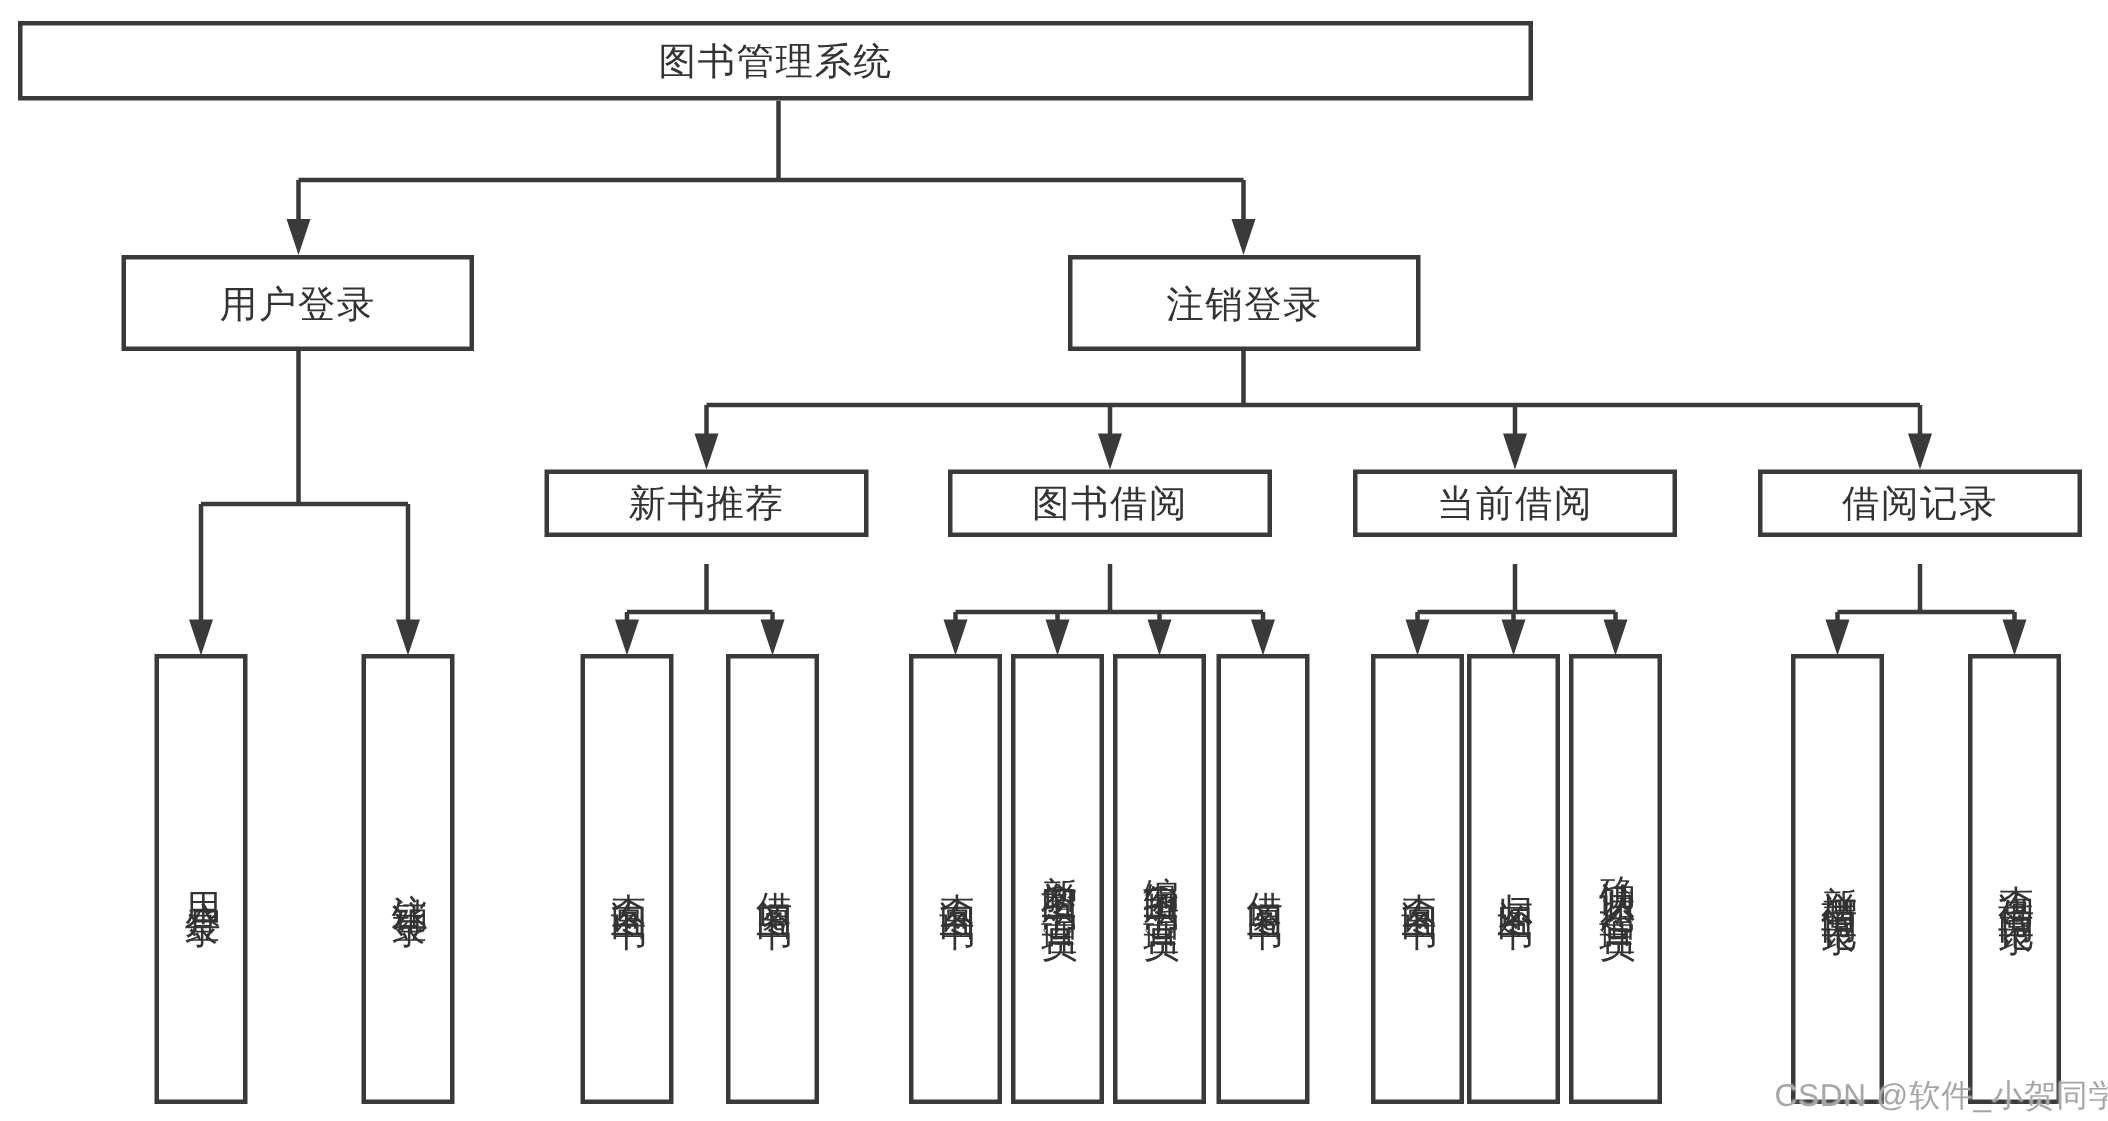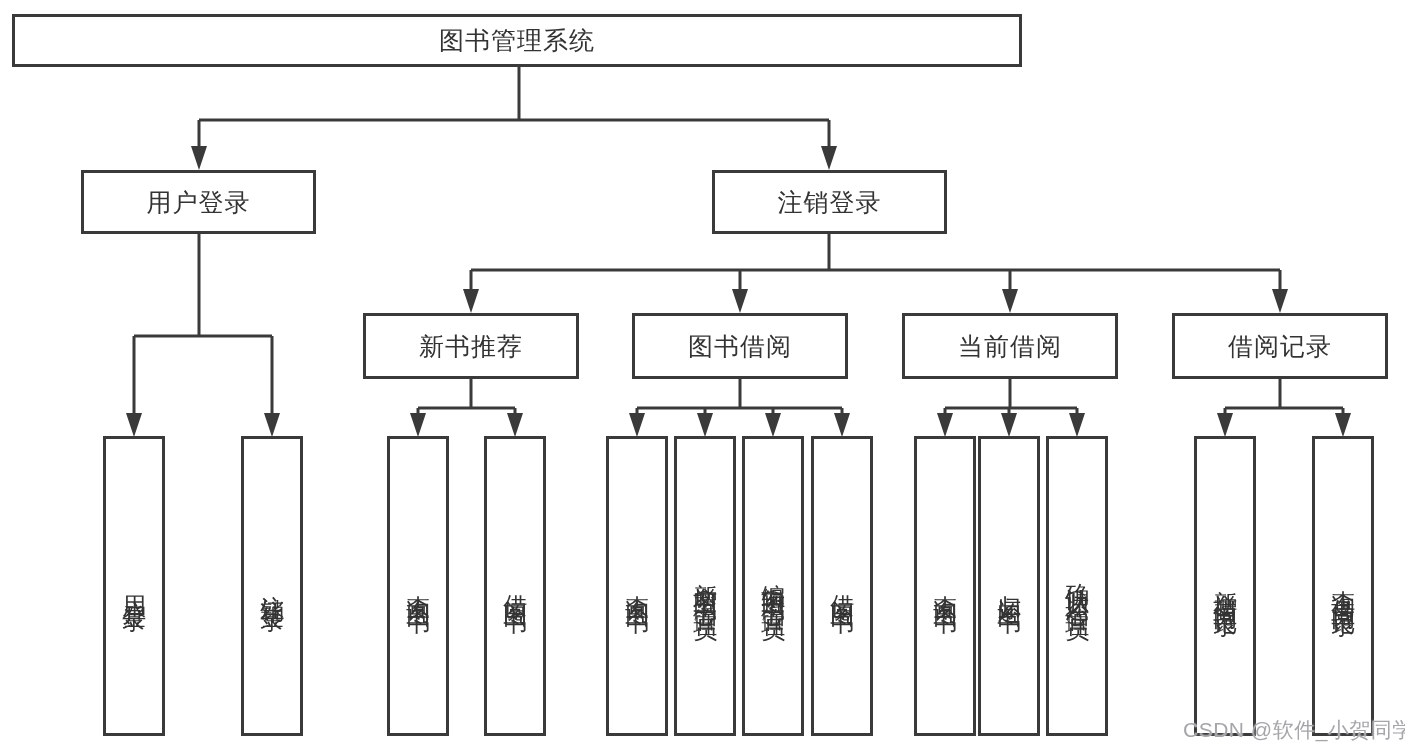--- a/index.html
+++ b/index.html
@@ -34,21 +34,21 @@
     color:var(--text);
     z-index:2;
   }
   .box .hlabel{
     font-size:25px;
     letter-spacing:1px;
     white-space:nowrap;
   }
   .root{left:12px;top:14px;width:1010px;height:53px;}
   .lvl2{top:170px;width:235px;height:64px;}
-  .lvl3{top:313px;width:216px;height:66px;}
+  .lvl3{top:313px;width:216px;height:45px;}
   .lvl4{top:436px;width:62px;height:300px;}
   .vtext{
     writing-mode:vertical-rl;
     text-orientation:mixed;
     font-size:24px;
     line-height:1.1;
     letter-spacing:5px;
     white-space:nowrap;
   }
   .watermark{

